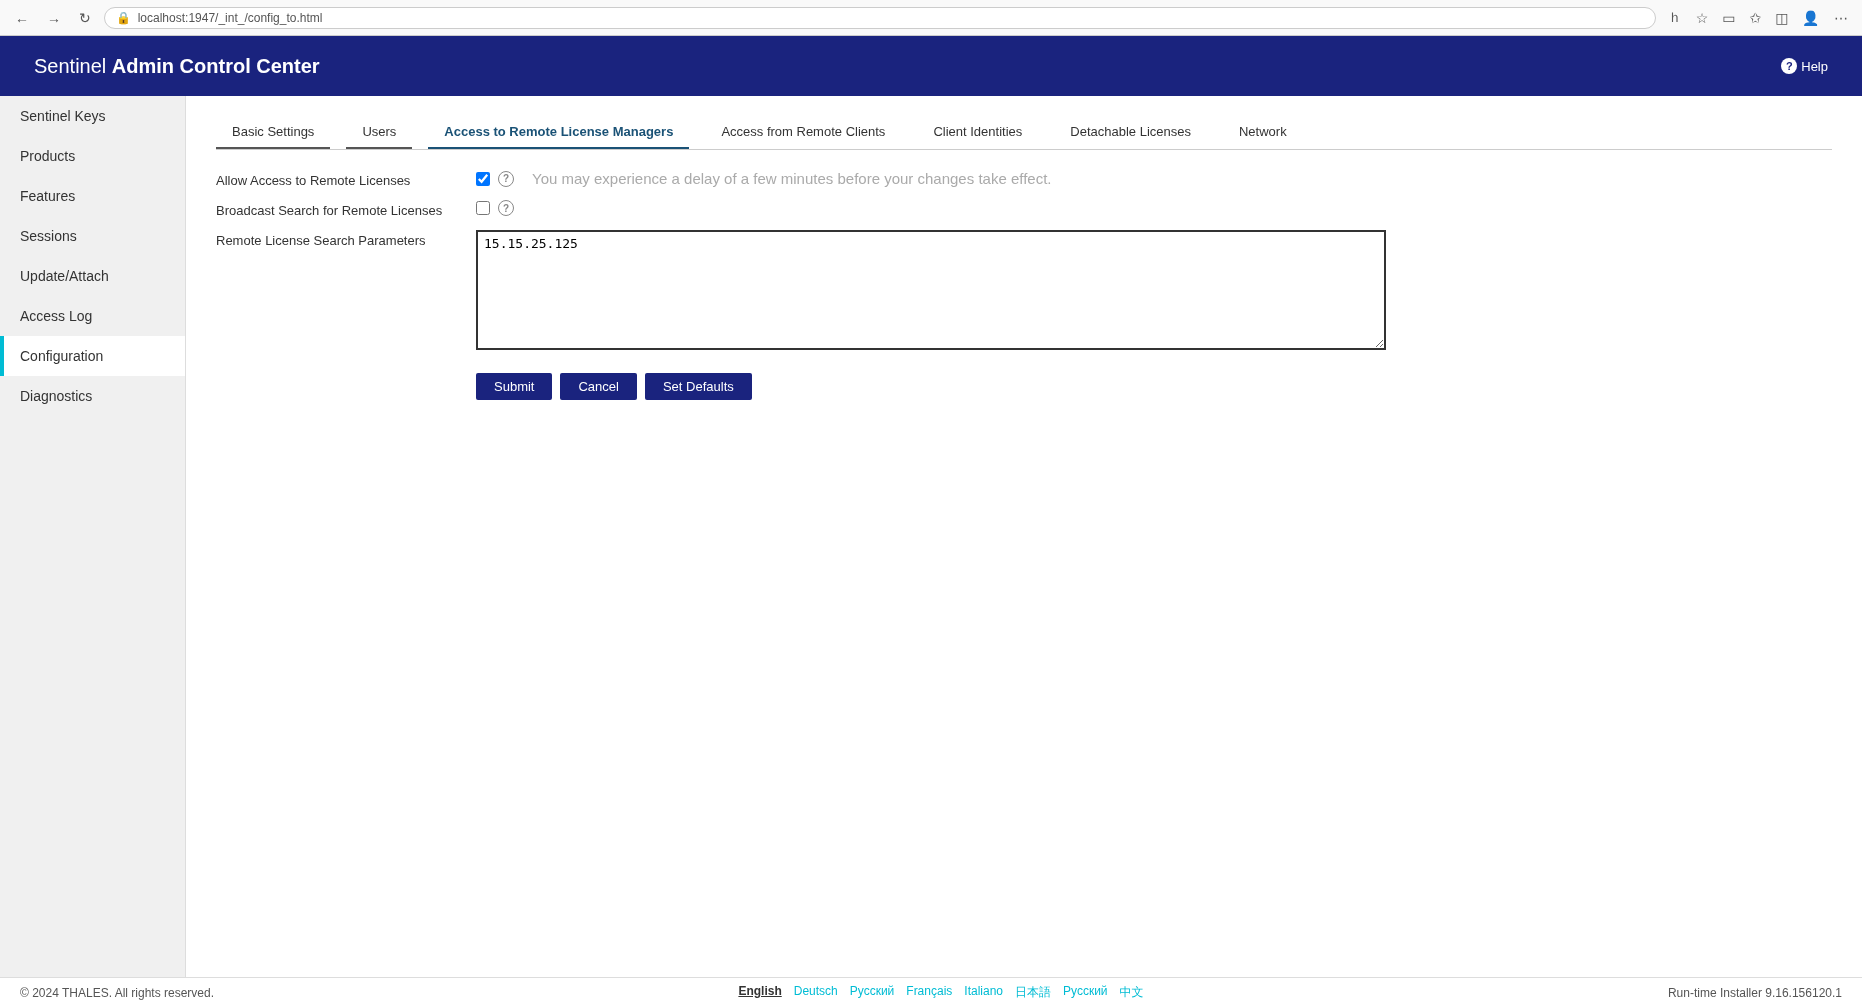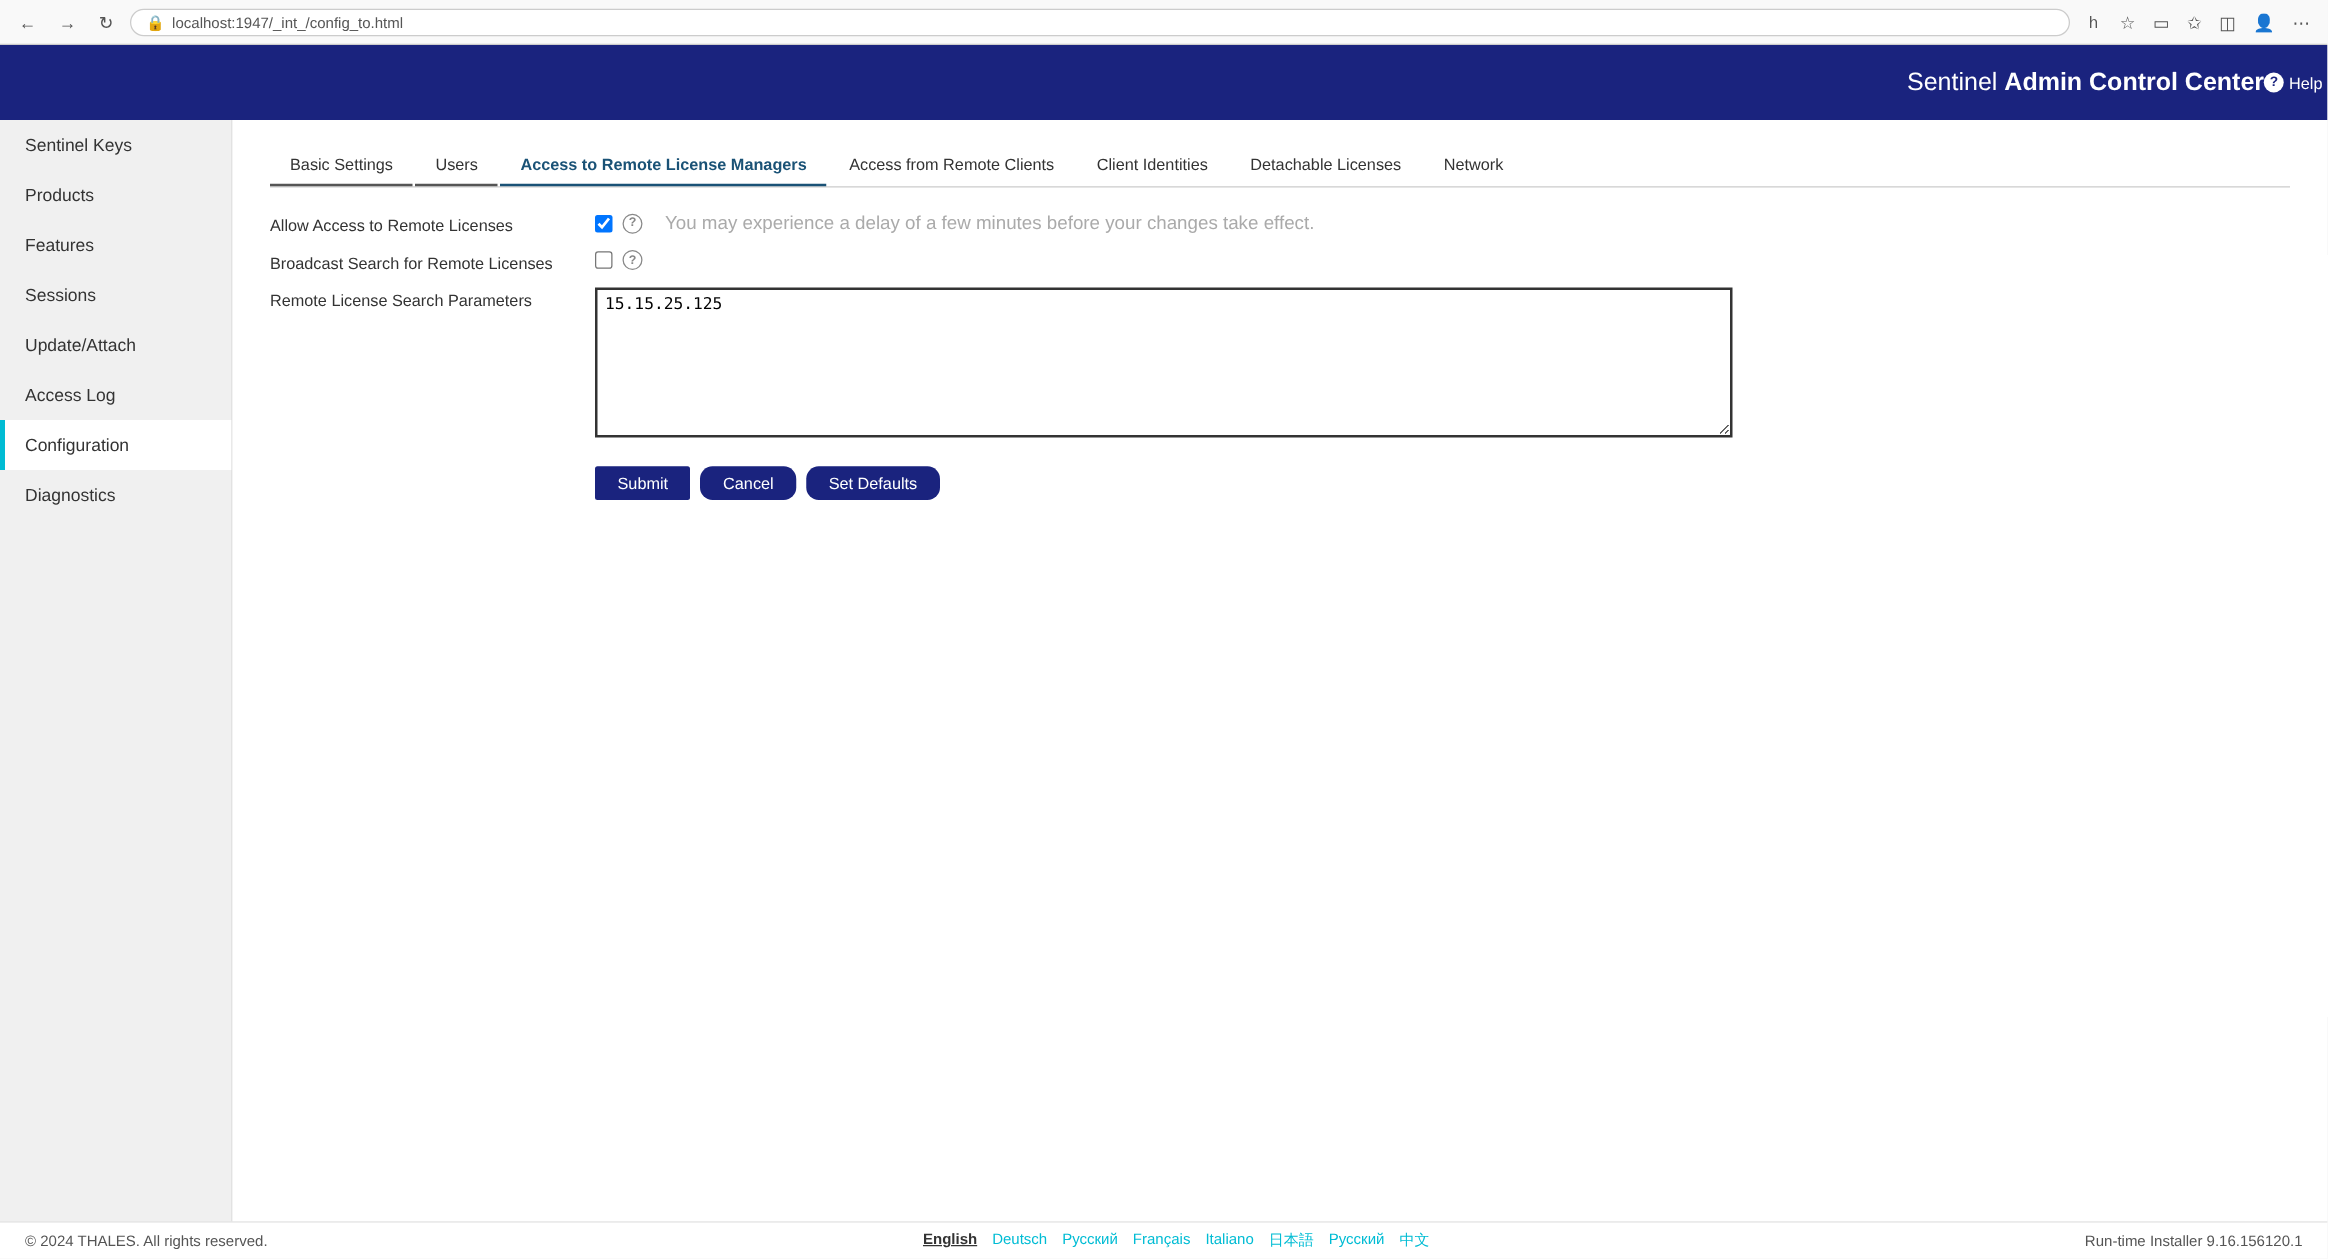--- a/index.html
+++ b/index.html
@@ -48,25 +48,25 @@
       cursor: pointer;
       color: #555;
       font-size: 14px;
       padding: 2px 4px;
     }
 
     
     .app-header {
       background: #1a237e;
       color: white;
-      padding: 0 4px;
+      padding: 0 34px;
       height: 60px;
       display: flex;
       align-items: center;
-      justify-content: flex-end;
+      justify-content: space-between;
     }
     .app-header-title {
       font-size: 20px;
       font-weight: normal;
     }
     .app-header-title strong { font-weight: bold; }
     .app-header-help {
       color: white;
       font-size: 13px;
       display: flex;
@@ -137,21 +137,21 @@
     .hostname-value {
       color: #00a000;
       font-weight: bold;
     }
 
     
     .tabs {
       display: flex;
       border-bottom: 1px solid #ccc;
       margin-bottom: 20px;
-      gap: 2px;
+      gap: 16px;
     }
     .tab {
       padding: 8px 16px;
       cursor: pointer;
       color: #333;
       font-size: 13px;
       border-bottom: 2px solid transparent;
       white-space: nowrap;
     }
     .tab.active {
@@ -233,21 +233,20 @@
       border: none;
       border-radius: 2px;
     }
     .btn-primary {
       background: #1a237e;
       color: white;
     }
     .btn-default {
       background: #1a237e;
       color: white;
-      border-radius: 10px;
     }
 
     
     .app-footer {
       background: white;
       border-top: 1px solid #ddd;
       padding: 8px 20px;
       height: 30px;
       display: flex;
       align-items: center;

